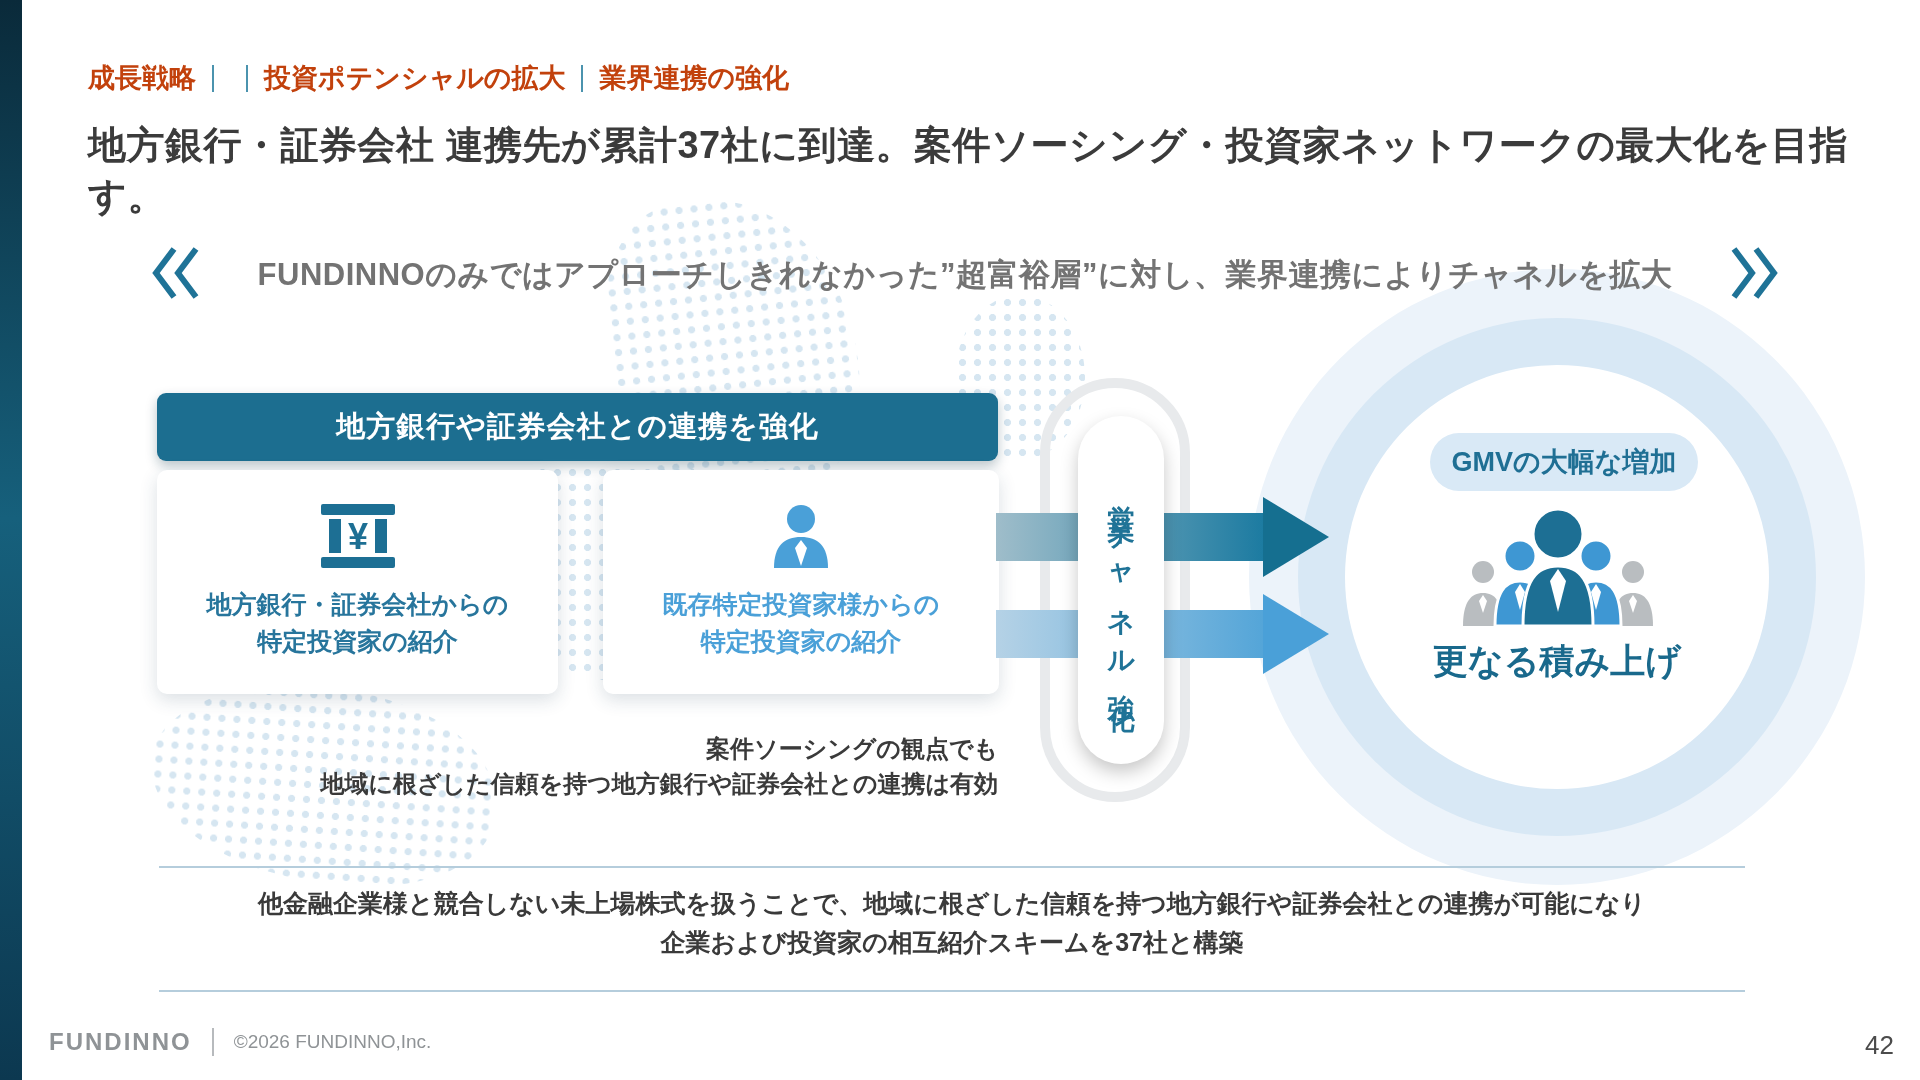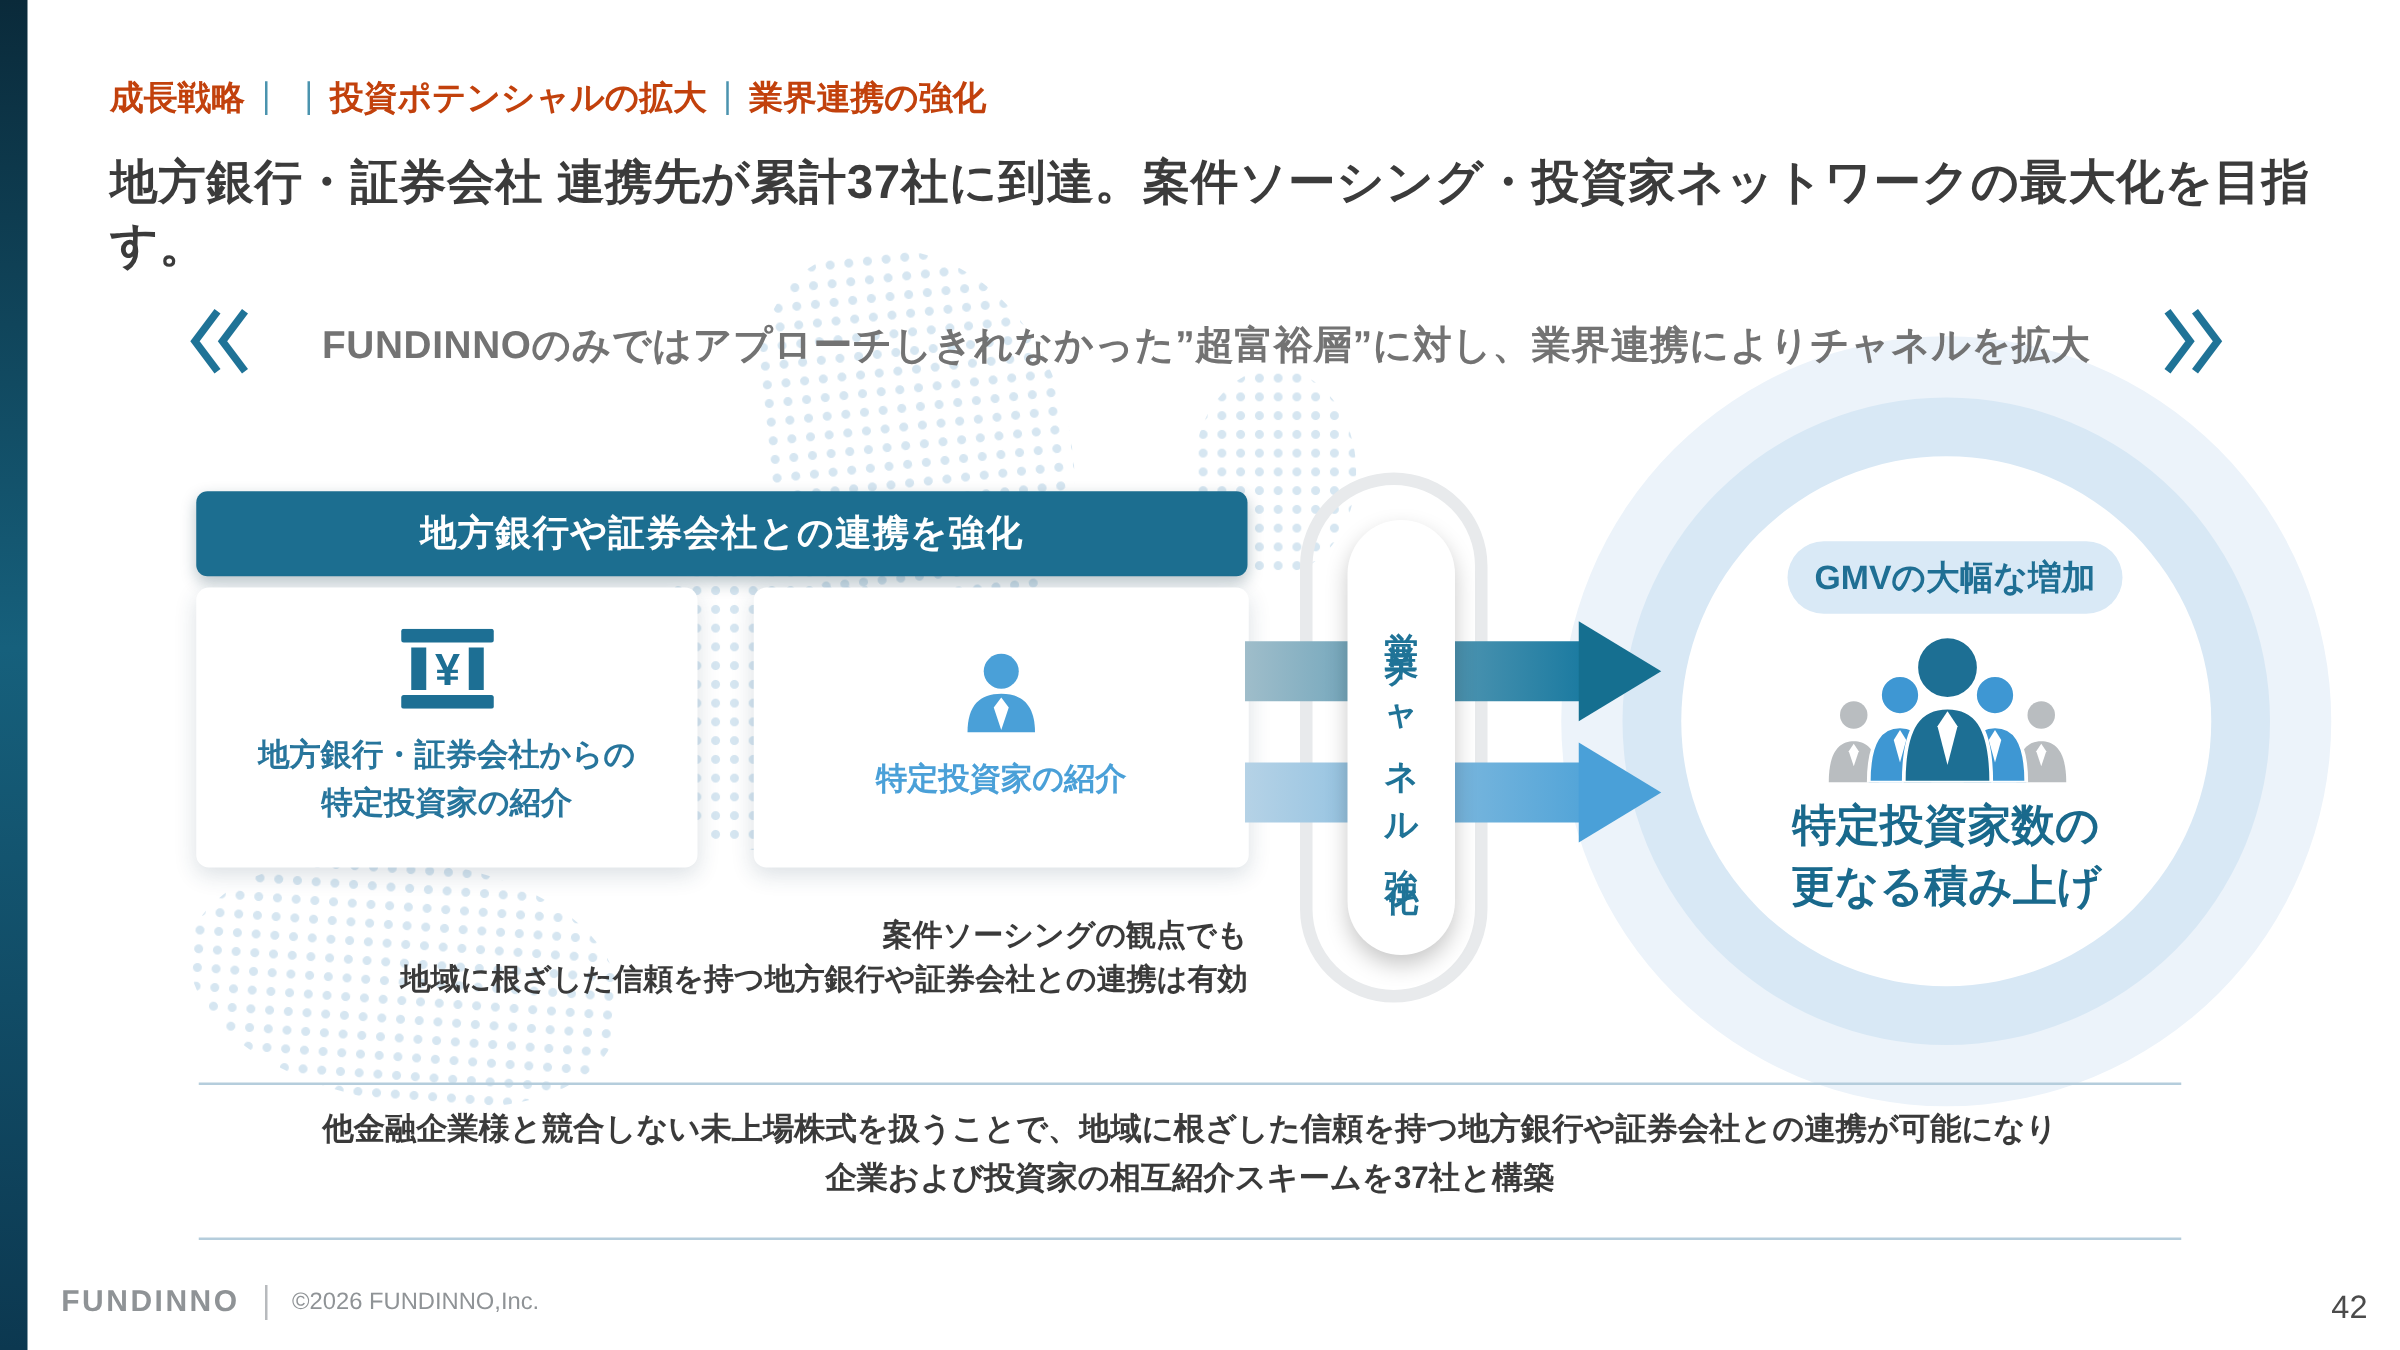--- a/index.html
+++ b/index.html
@@ -157,21 +157,20 @@
       <circle cx="143" cy="50" r="16" fill="#3e97d3" stroke="#ffffff" stroke-width="3"></circle>
       <path d="M118,120 C118,86 128,75 143,75 C158,75 168,86 168,120 Z" fill="#3e97d3" stroke="#ffffff" stroke-width="3"></path>
       <polygon points="143,78 148,86 143,104 138,86" fill="#ffffff"></polygon>
 
       <circle cx="105" cy="28" r="25" fill="#1d6f94" stroke="#ffffff" stroke-width="3"></circle>
       <path d="M70,120 C70,73 84,60 105,60 C126,60 140,73 140,120 Z" fill="#1d6f94" stroke="#ffffff" stroke-width="3"></path>
       <polygon points="105,63 113,75 105,106 97,75" fill="#ffffff"></polygon>
     </svg>
   </div>
   <div class="result-text">
-    <div>特定投資家数の</div>
     <div>更なる積み上げ</div>
   </div>
 
   <div class="banner">地方銀行や証券会社との連携を強化</div>
 
   <div class="card bank">
     <span>
       <svg width="86" height="64" viewBox="0 0 86 64">
         <rect x="6" y="0" width="74" height="11" rx="2" fill="#1d6f94"></rect>
         <rect x="6" y="53" width="74" height="11" rx="2" fill="#1d6f94"></rect>
@@ -188,20 +187,21 @@
 
   <div class="card investor">
     <span>
       <svg width="70" height="64" viewBox="0 0 70 64">
         <circle cx="35" cy="15" r="14" fill="#4aa0d8"></circle>
         <path d="M8,64 C8,42 18,33 35,33 C52,33 62,42 62,64 Z" fill="#4aa0d8"></path>
         <polygon points="35,36 41,44 35,62 29,44" fill="#ffffff"></polygon>
       </svg>
     </span>
     <div class="card-label">
+      <div>既存特定投資家様からの</div>
       <div>特定投資家の紹介</div>
     </div>
   </div>
 
   <div class="note">
     <div>案件ソーシングの観点でも</div>
     <div>地域に根ざした信頼を持つ地方銀行や証券会社との連携は有効</div>
   </div>
 
   <div class="pill-ring"></div>

